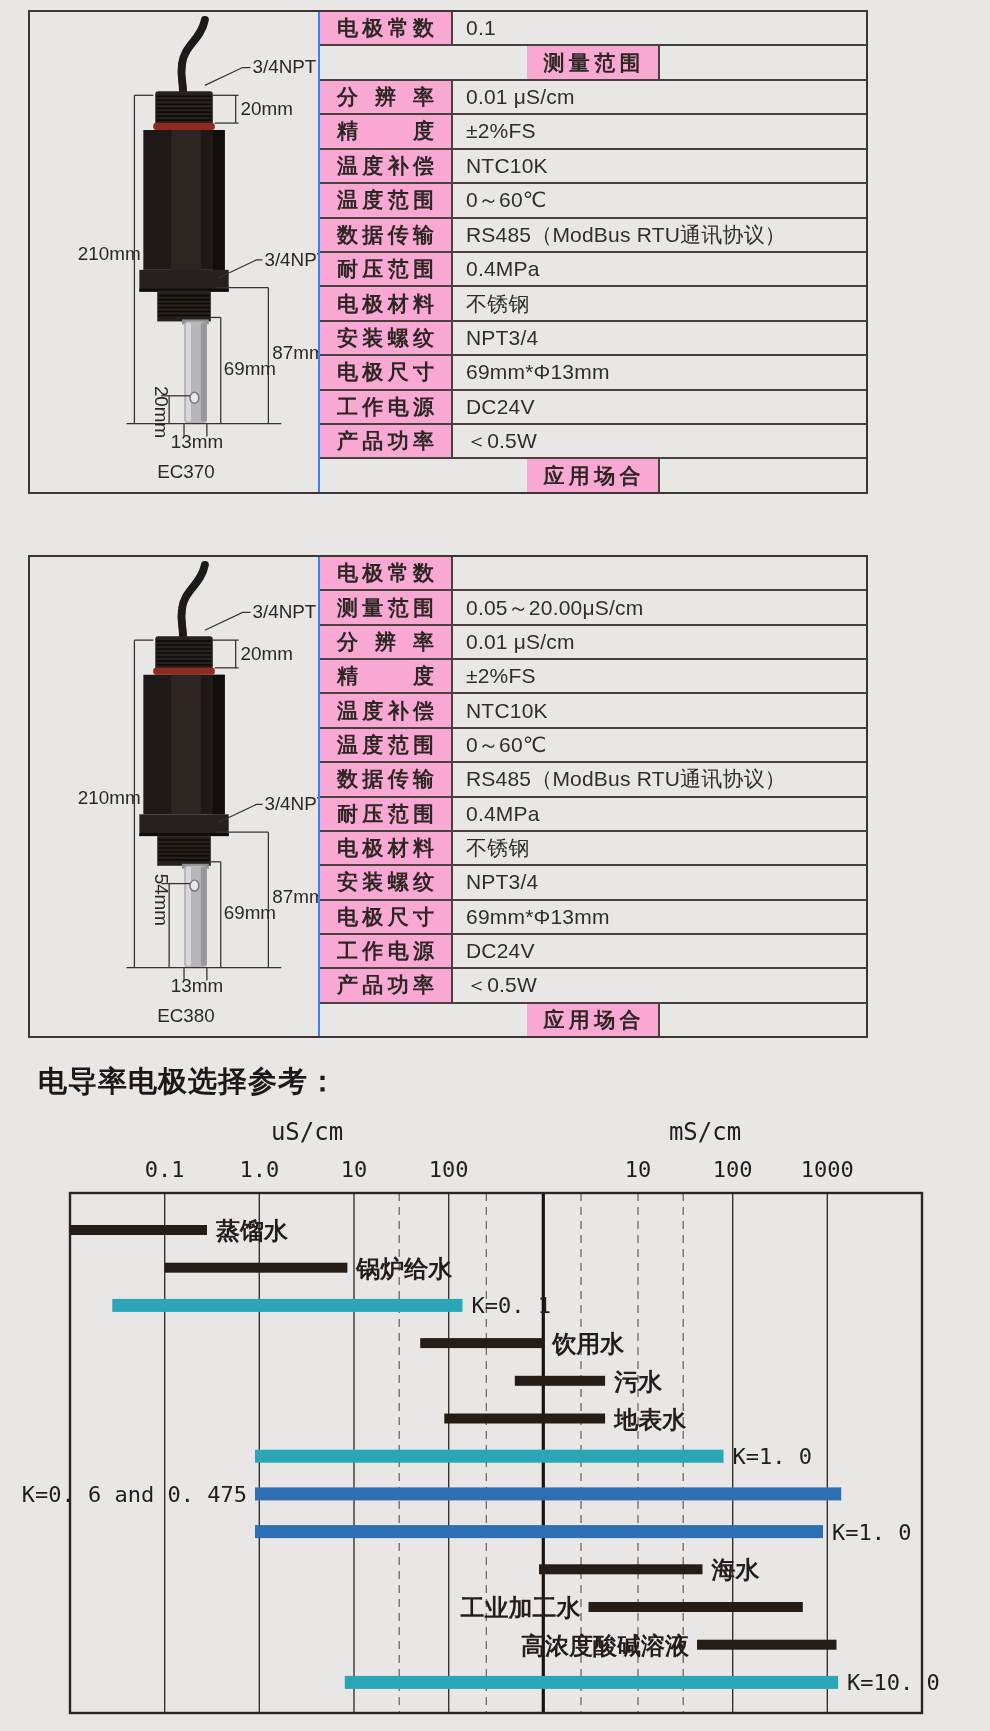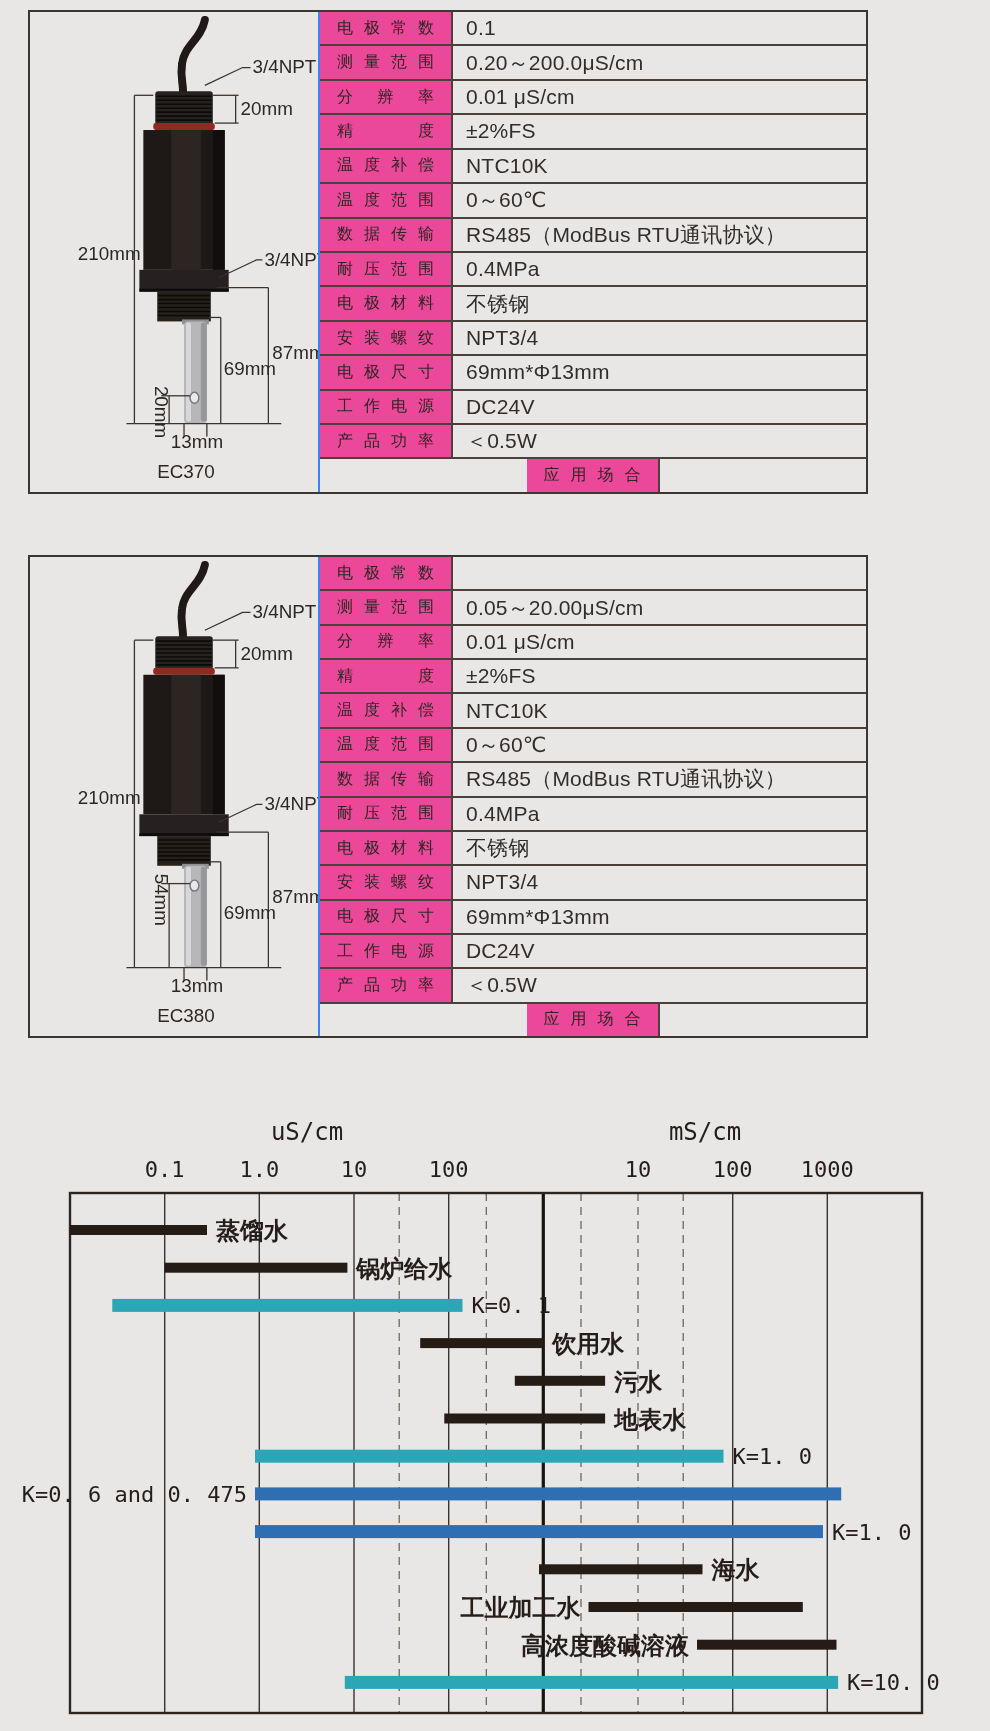--- a/index.html
+++ b/index.html
@@ -6,23 +6,23 @@
   #app{position:relative;width:990px;height:1731px;background:#e9e7e5;overflow:hidden;
        font-family:"Liberation Sans","DejaVu Sans",sans-serif;color:#2d2724;}
   .block{position:absolute;left:28px;width:840px;border:2px solid #3c3530;display:flex;box-sizing:border-box;}
   .b0{top:10px;height:484px;}
   .b1{top:555px;height:483px;}
   .figure{width:260px;flex:0 0 260px;border-right:2px solid #3b82f6;position:relative;padding-left:28px;}
   .figure svg{display:block;width:100%;height:100%;}
   .specs{flex:1;display:flex;flex-direction:column;}
   .spec-row{flex:1;display:flex;min-height:0;}
   .spec-row + .spec-row{border-top:2px solid #49413b;justify-content:center;}
-  .spec-label{width:133px;flex:0 0 133px;background:#ec4899;border-right:2px solid #49413b;
+  .spec-label{width:133px;flex:0 0 133px;background:#f9a8d4;border-right:2px solid #49413b;
               display:grid;align-content:center;padding:0 17px;box-sizing:border-box;
-              font-size:16px;color:#2d2724;}
+              font-size:21px;color:#2d2724;font-weight:bold;}
   .spec-label span{display:block;width:100%;text-align:justify;text-align-last:justify;}
   .spec-value{flex:1;display:flex;align-items:center;padding-left:13px;
               font-size:21px;color:#332d2a;letter-spacing:0.2px;}
   .chart-title{position:absolute;left:38px;top:1062px;font-size:29px;font-weight:bold;
                color:#1d1715;letter-spacing:1px;}
   #chart{position:absolute;left:0;top:1100px;}
   text{user-select:none;}
 </style>
 </head>
 <body>
@@ -93,21 +93,20 @@
         <div class="spec-row">
           <div class="spec-label">
             <span>电极常数</span>
           </div>
           <div class="spec-value">0.1</div>
         </div>
         <div class="spec-row">
           <div class="spec-label">
             <span>测量范围</span>
           </div>
-          <div class="spec-value">0.20～200.0μS/cm</div>
         </div>
         <div class="spec-row">
           <div class="spec-label">
             <span>分辨率</span>
           </div>
           <div class="spec-value">0.01 μS/cm</div>
         </div>
         <div class="spec-row">
           <div class="spec-label">
             <span>精度</span>
@@ -315,20 +314,21 @@
           <div class="spec-value">＜0.5W</div>
         </div>
         <div class="spec-row">
           <div class="spec-label">
             <span>应用场合</span>
           </div>
         </div>
       </div>
   </section>
 
+  <div class="chart-title">电导率电极选择参考：</div>
 
   <svg id="chart" width="990" height="631" viewBox="0 1100 990 631" xmlns="http://www.w3.org/2000/svg">
       <text x="307" y="1140" text-anchor="middle" font-size="24" fill="#241d1a" font-family="DejaVu Sans Mono,monospace">uS/cm</text>
       <text x="164.7" y="1177" text-anchor="middle" font-size="22" fill="#241d1a" font-family="DejaVu Sans Mono,monospace">0.1</text>
       <text x="259.3" y="1177" text-anchor="middle" font-size="22" fill="#241d1a" font-family="DejaVu Sans Mono,monospace">1.0</text>
       <text x="354.0" y="1177" text-anchor="middle" font-size="22" fill="#241d1a" font-family="DejaVu Sans Mono,monospace">10</text>
       <text x="448.7" y="1177" text-anchor="middle" font-size="22" fill="#241d1a" font-family="DejaVu Sans Mono,monospace">100</text>
       <text x="705" y="1140" text-anchor="middle" font-size="24" fill="#241d1a" font-family="DejaVu Sans Mono,monospace">mS/cm</text>
       <text x="638.0" y="1177" text-anchor="middle" font-size="22" fill="#241d1a" font-family="DejaVu Sans Mono,monospace">10</text>
       <text x="732.7" y="1177" text-anchor="middle" font-size="22" fill="#241d1a" font-family="DejaVu Sans Mono,monospace">100</text>

